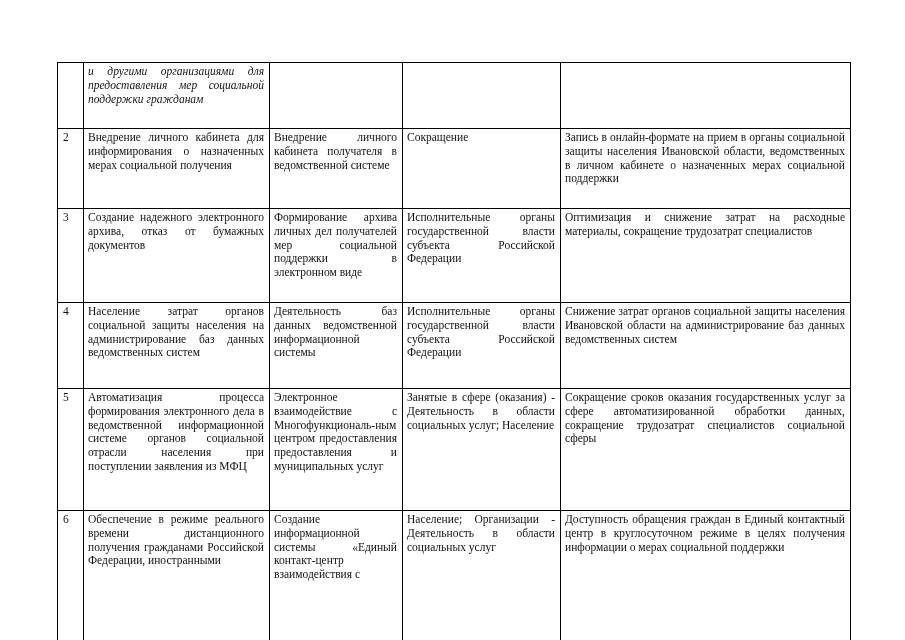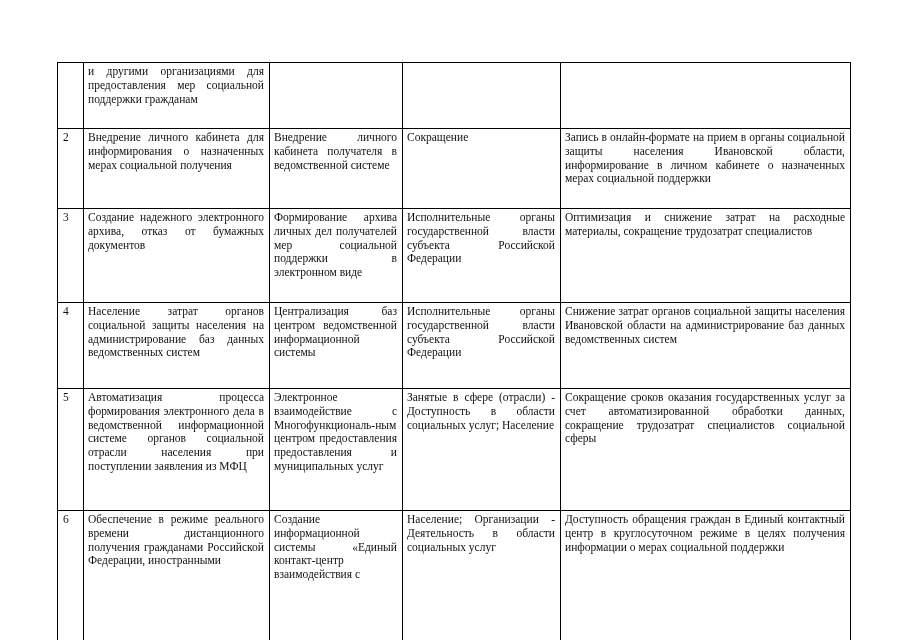--- a/index.html
+++ b/index.html
@@ -36,21 +36,21 @@
     font-size: 11.5px;
     line-height: 1.2;
     text-align: justify;
     word-wrap: break-word;
     overflow: hidden;
   }
   table.doc-table td.num-cell {
     text-align: left;
     padding-left: 5px;
   }
-  tr.r1 { height: 66px; }
+  tr.r1 { height: 66px; font-style: italic; }
   tr.r2 { height: 80px; }
   tr.r3 { height: 94px; }
   tr.r4 { height: 86px; }
   tr.r5 { height: 122px; }
   tr.r6 { height: 136px; }
 </style>
 </head>
 <body>
 
 <div class="page">
@@ -69,42 +69,42 @@
         <td>и другими организациями для предоставления мер социальной поддержки гражданам</td>
         <td></td>
         <td></td>
         <td></td>
       </tr>
       <tr class="r2">
         <td class="num-cell">2</td>
         <td>Внедрение личного кабинета для информирования о назначенных мерах социальной получения</td>
         <td>Внедрение личного кабинета получателя в ведомственной системе</td>
         <td>Сокращение</td>
-        <td>Запись в онлайн-формате на прием в органы социальной защиты населения Ивановской области, информирование в личном кабинете о назначенных мерах социальной поддержки</td>
+        <td>Запись в онлайн-формате на прием в органы социальной защиты населения Ивановской области, ведомственных в личном кабинете о назначенных мерах социальной поддержки</td>
       </tr>
       <tr class="r3">
         <td class="num-cell">3</td>
         <td>Создание надежного электронного архива, отказ от бумажных документов</td>
         <td>Формирование архива личных дел получателей мер социальной поддержки в электронном виде</td>
         <td>Исполнительные органы государственной власти субъекта Российской Федерации</td>
         <td>Оптимизация и снижение затрат на расходные материалы, сокращение трудозатрат специалистов</td>
       </tr>
       <tr class="r4">
         <td class="num-cell">4</td>
         <td>Население затрат органов социальной защиты населения на администрирование баз данных ведомственных систем</td>
-        <td>Централизация баз центром ведомственной информационной системы</td>
+        <td>Деятельность баз данных ведомственной информационной системы</td>
         <td>Исполнительные органы государственной власти субъекта Российской Федерации</td>
         <td>Снижение затрат органов социальной защиты населения Ивановской области на администрирование баз данных ведомственных систем</td>
       </tr>
       <tr class="r5">
         <td class="num-cell">5</td>
         <td>Автоматизация процесса формирования электронного дела в ведомственной информационной системе органов социальной отрасли населения при поступлении заявления из МФЦ</td>
         <td>Электронное взаимодействие с Многофункциональ-ным центром предоставления предоставления и муниципальных услуг</td>
-        <td>Занятые в сфере (отрасли) - Доступность в области социальных услуг; Население</td>
-        <td>Сокращение сроков оказания государственных услуг за счет автоматизированной обработки данных, сокращение трудозатрат специалистов социальной сферы</td>
+        <td>Занятые в сфере (оказания) - Деятельность в области социальных услуг; Население</td>
+        <td>Сокращение сроков оказания государственных услуг за сфере автоматизированной обработки данных, сокращение трудозатрат специалистов социальной сферы</td>
       </tr>
       <tr class="r6">
         <td class="num-cell">6</td>
         <td>Обеспечение в режиме реального времени дистанционного получения гражданами Российской Федерации, иностранными</td>
         <td>Создание информационной системы «Единый контакт-центр взаимодействия с</td>
         <td>Население; Организации - Деятельность в области социальных услуг</td>
         <td>Доступность обращения граждан в Единый контактный центр в круглосуточном режиме в целях получения информации о мерах социальной поддержки</td>
       </tr>
     </tbody>
   </table>

